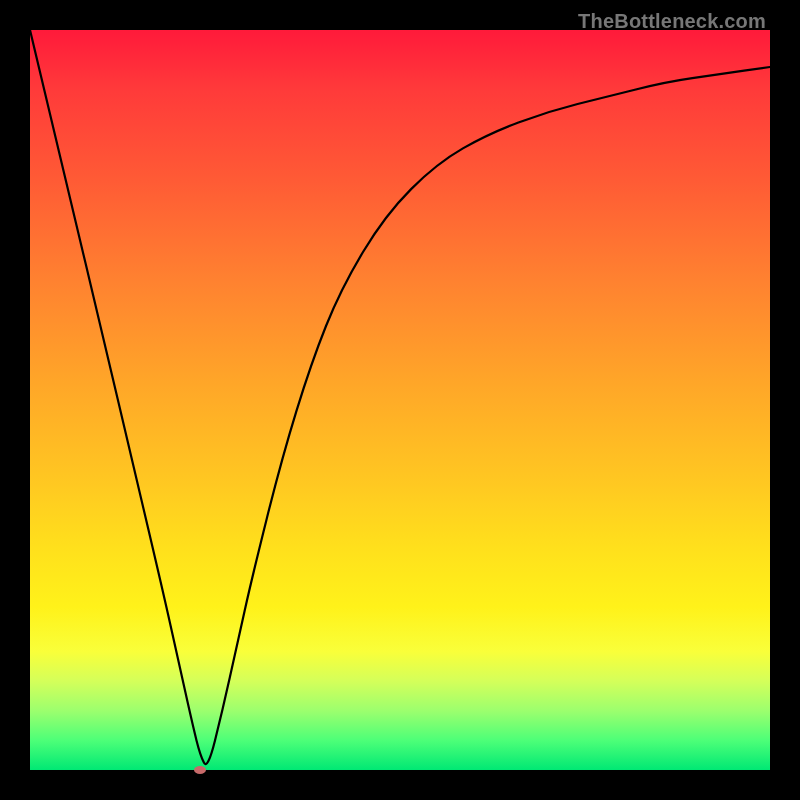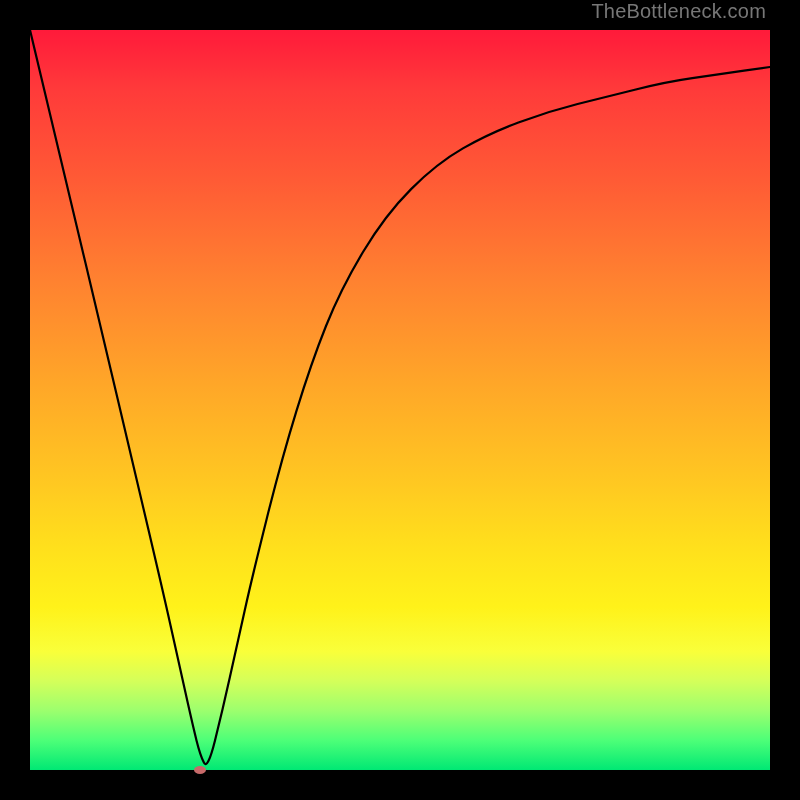--- a/index.html
+++ b/index.html
@@ -36,25 +36,25 @@
       #fff21a 78%,
       #f9ff3a 84%,
       #d4ff5a 88%,
       #9cff6e 92%,
       #4dff78 96%,
       #00e874 100%
     );
   }
   .watermark {
     position: absolute;
-    top: 0;
+    top: 10px;
     right: 34px;
     color: #777;
     font-size: 20px;
-    font-weight: 400;
+    font-weight: 700;
     letter-spacing: 0.2px;
   }
   svg.curve {
     position: absolute;
     left: 0;
     top: 0;
     width: 740px;
     height: 740px;
   }
   .marker {

